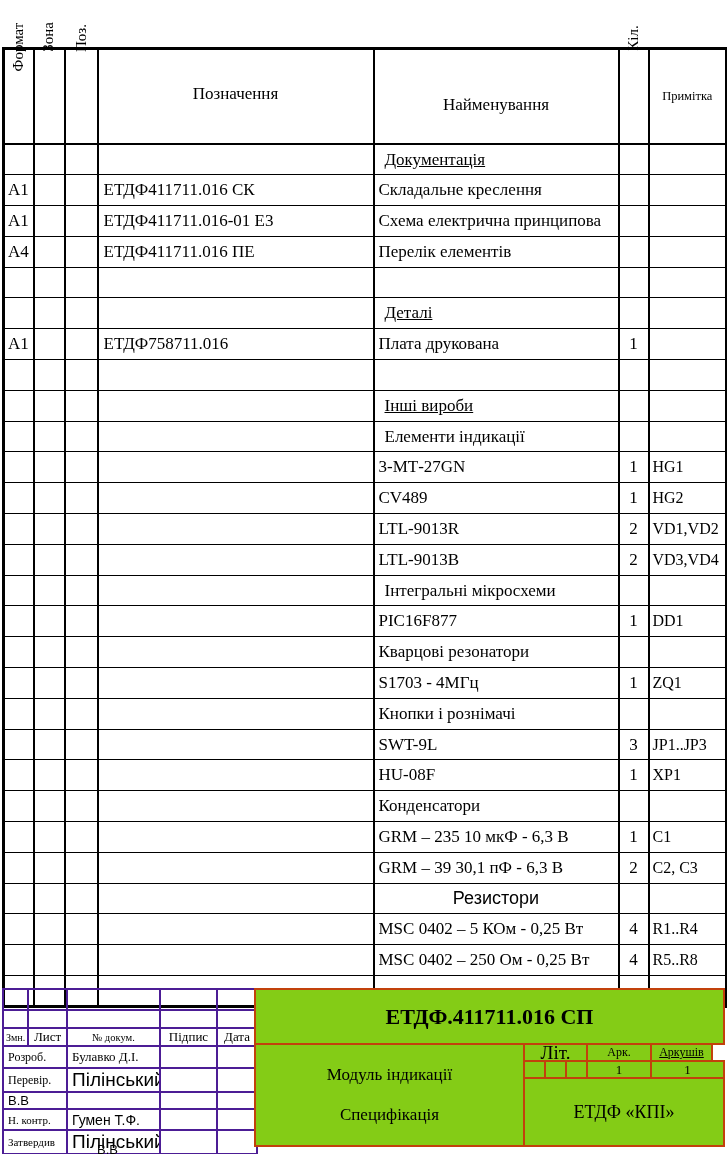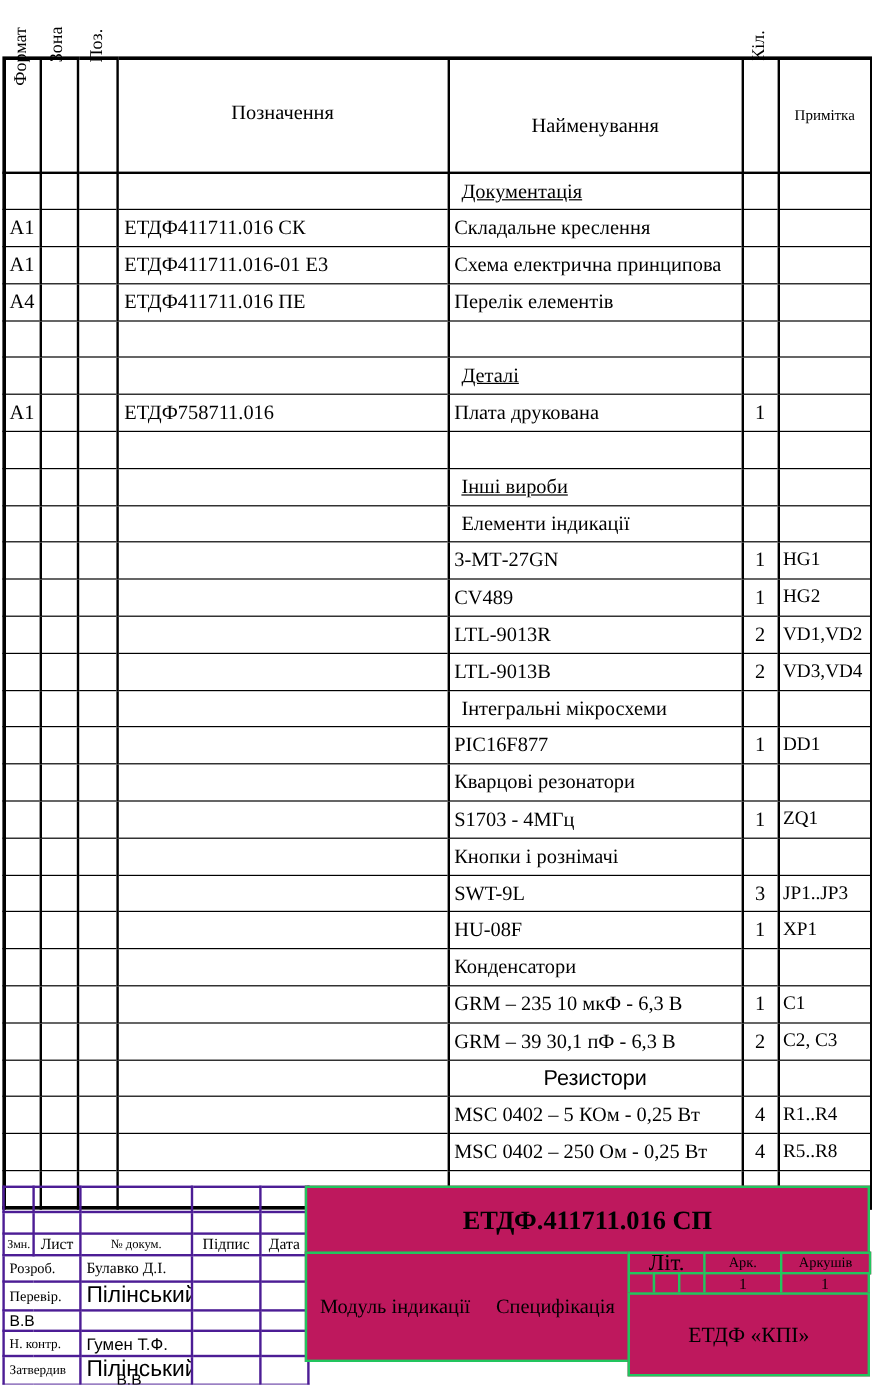--- a/index.html
+++ b/index.html
@@ -49,28 +49,28 @@
   #sig tbody tr:nth-child(1){height:22px;} #sig tbody tr:nth-child(2){height:18px;}
   #sig tbody tr:nth-child(3){height:17px;} #sig tbody tr:nth-child(4){height:21px;}
   #sig tbody tr:nth-child(5){height:21px;}
   #sig td.lbl{font-size:12px;padding-left:4px;}
   #sig td.lbl.small{font-size:11px;}
   #sig td.lbl.lsans{font-family:"Liberation Sans",sans-serif;font-size:13px;}
   #sig td.nm{font-size:13px;padding-left:4px;}
   #sig td.nm.sans{font-family:"Liberation Sans",sans-serif;font-size:19px;}
   #sig td.nm.sans-center{font-family:"Liberation Sans",sans-serif;font-size:14px;text-align:left;}
 
-  .bcell{position:absolute;border:2px solid #22c55e;box-sizing:border-box;background:#be185d;
+  .bcell{position:absolute;border:2px solid #c2410c;box-sizing:border-box;background:#84cc16;
          display:flex;align-items:center;justify-content:center;overflow:hidden;white-space:nowrap;}
   .doccode{left:252px;top:0;width:471px;height:57px;font-weight:bold;font-size:22px;}
-  .titlecell{left:252px;top:55px;width:271px;height:92px;flex-direction:row;
+  .titlecell{left:252px;top:55px;width:271px;height:104px;flex-direction:column;
              justify-content:space-around;font-size:17px;padding:10px 0;}
   .lit-h{left:521px;top:55px;width:65px;height:19px;font-size:19px;}
   .ark-h{left:584px;top:55px;width:66px;height:19px;font-size:12px;}
-  .arksh-h{left:648px;top:55px;width:76px;height:19px;font-size:12px;}
+  .arksh-h{left:648px;top:55px;width:63px;height:19px;font-size:12px;text-decoration:underline;}
   .lit-c1{left:521px;top:72px;width:23px;height:19px;}
   .lit-c2{left:542px;top:72px;width:23px;height:19px;}
   .lit-c3{left:563px;top:72px;width:23px;height:19px;}
   .ark-v{left:584px;top:72px;width:66px;height:19px;font-size:13px;}
   .arksh-v{left:648px;top:72px;width:75px;height:19px;font-size:13px;}
   .org{left:521px;top:89px;width:202px;height:70px;font-size:18px;}
   .overflow-vv{position:absolute;left:97px;top:1142px;font-family:"Liberation Sans",sans-serif;
                font-size:13px;}
 </style>
 </head>

